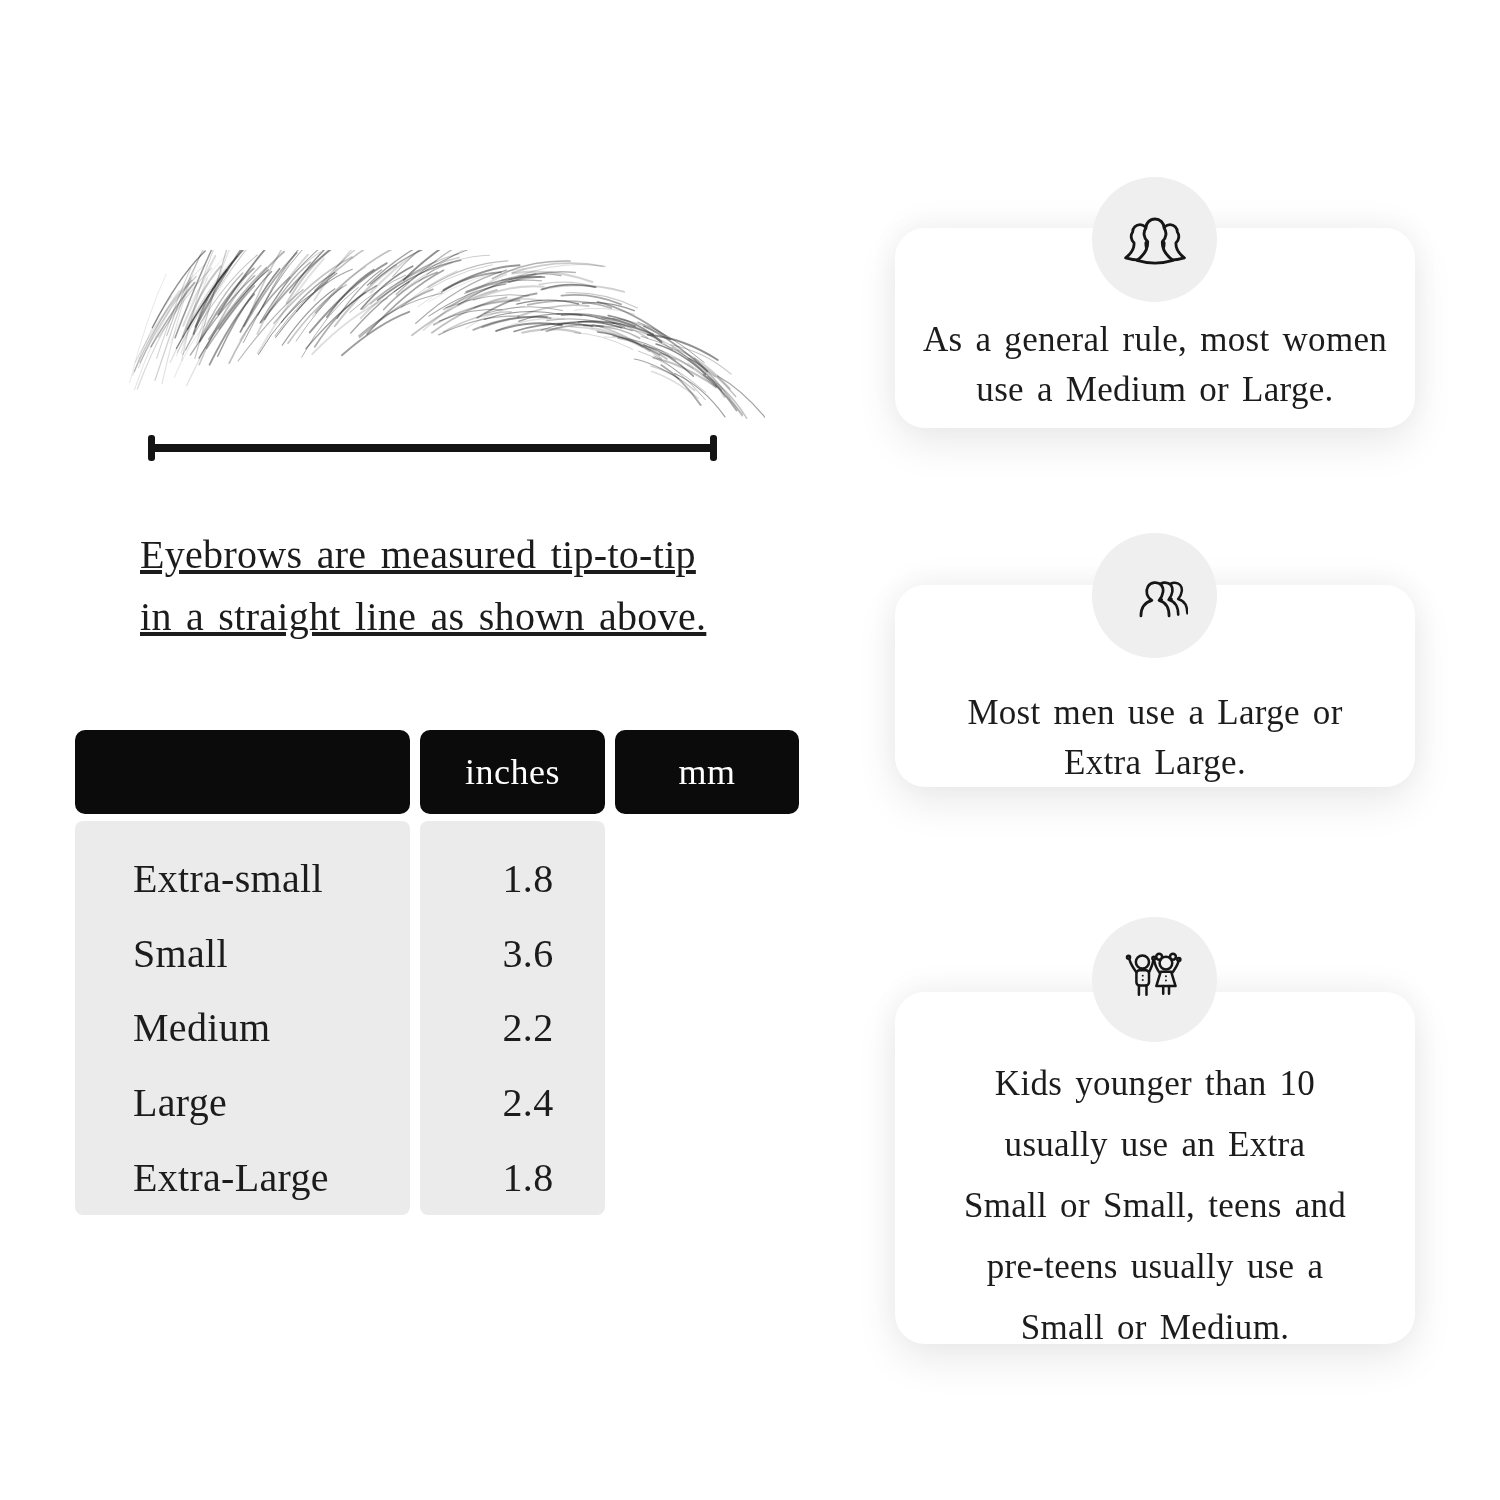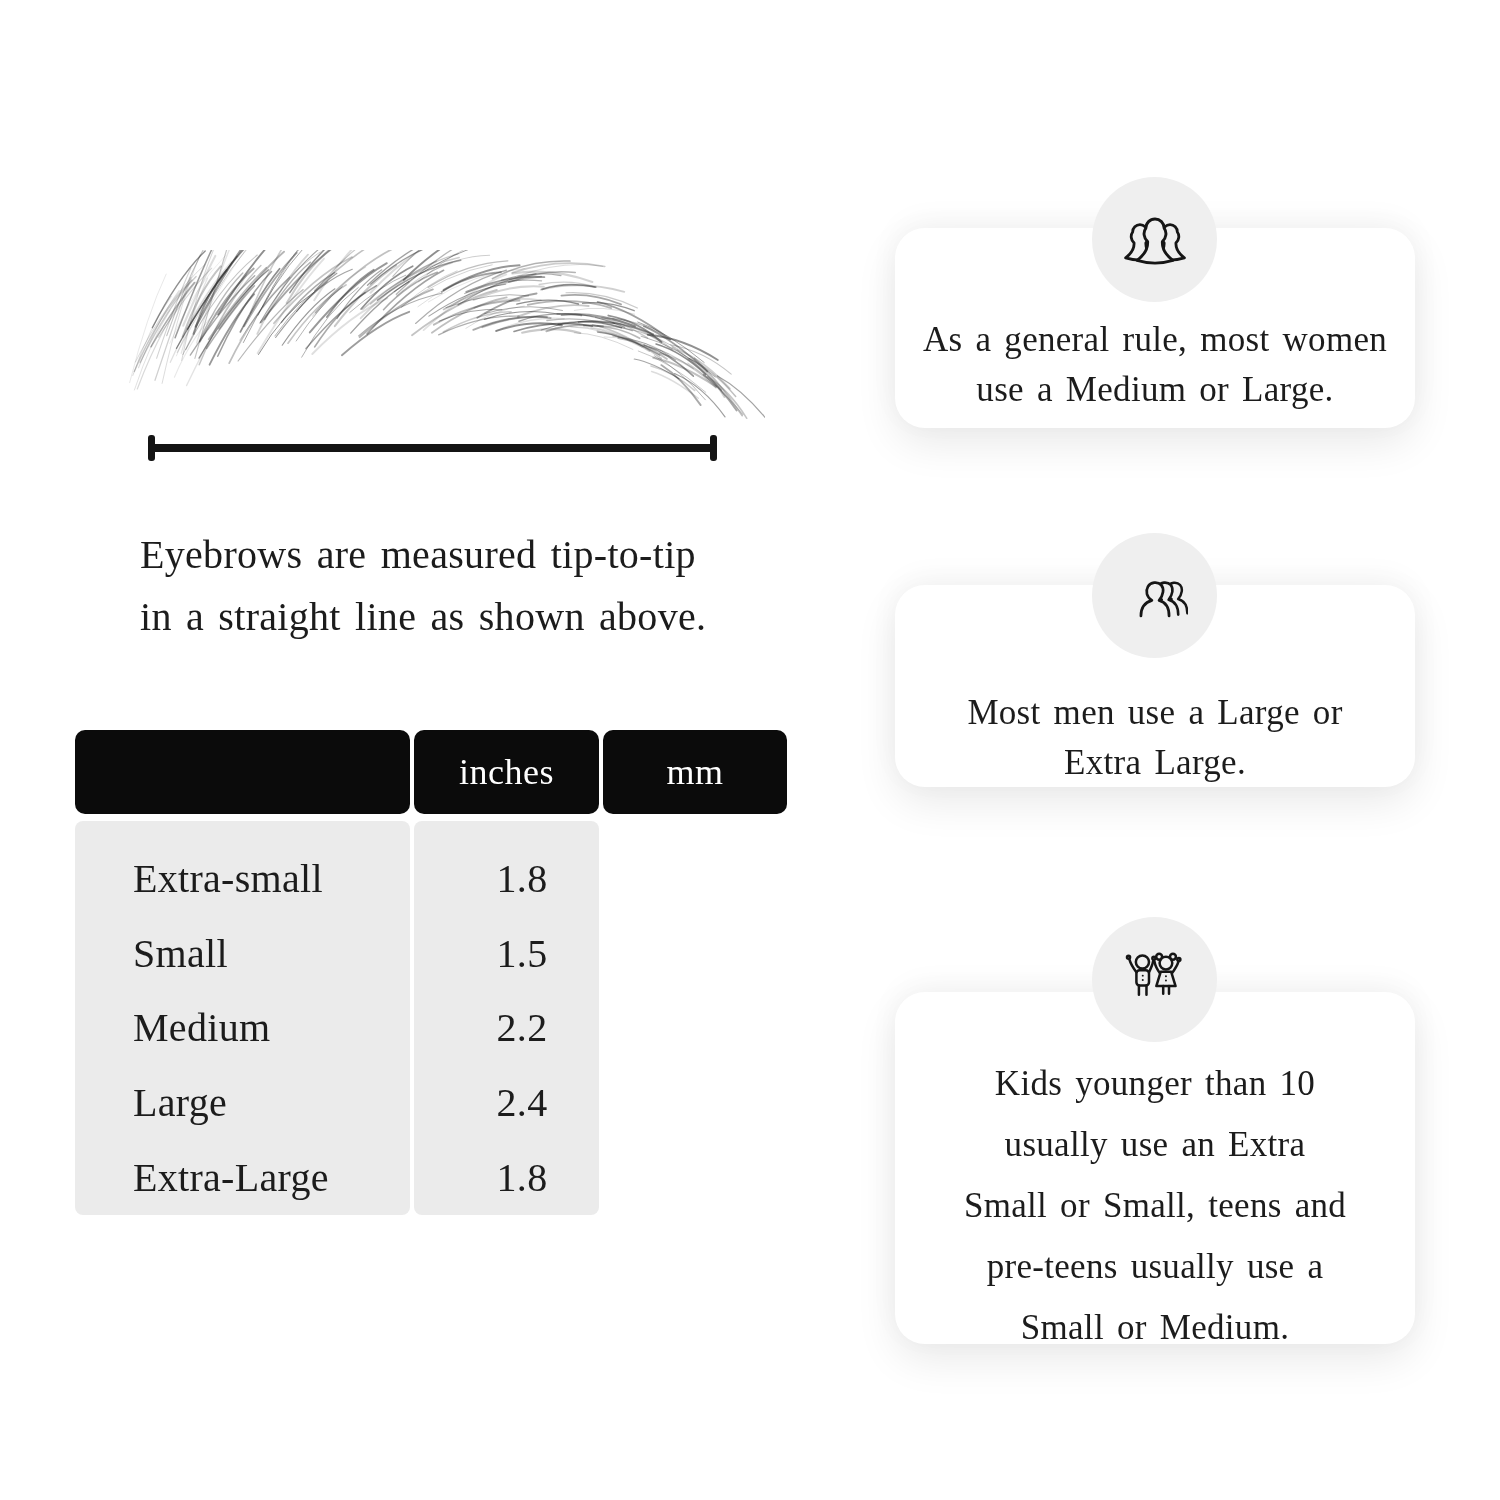--- a/index.html
+++ b/index.html
@@ -20,25 +20,25 @@
     background:var(--line,#141414);border-radius:3px;
   }
   .measure-line::before,.measure-line::after{
     content:"";position:absolute;top:-9px;width:7px;height:26px;
     background:var(--line,#141414);border-radius:3px;
   }
   .measure-line::before{left:-1px;}
   .measure-line::after{right:-1px;}
 
   
-  .caption{left:140px;top:524px;font-size:40px;line-height:62px;word-spacing:4px;letter-spacing:.3px;}
+  .caption{left:140px;top:524px;font-size:40px;line-height:62px;word-spacing:4px;letter-spacing:.3px;text-decoration:underline;}
 
   
   .size-table{left:75px;top:730px;width:720px;}
-  .t-head,.t-body{display:grid;grid-template-columns:335px 185px 184px;column-gap:4px;}
+  .t-head,.t-body{display:grid;grid-template-columns:335px 185px 184px;column-gap:10px;}
   .th{
     height:84px;background:var(--header-bg,#0b0b0b);border-radius:10px;
     color:var(--header-text,#fff);font-size:36px;letter-spacing:.5px;
     display:flex;align-items:center;justify-content:center;
   }
   .t-body{margin-top:7px;}
   .t-col{
     height:394px;background:var(--table-body-bg,#ebebeb);border-radius:8px;
     padding-top:20px;box-sizing:border-box;
     display:grid;grid-template-rows:repeat(5,1fr);
@@ -301,21 +301,21 @@
     <div class="t-body">
       <div class="t-col labels">
         <div class="cell">Extra-small</div>
         <div class="cell">Small</div>
         <div class="cell">Medium</div>
         <div class="cell">Large</div>
         <div class="cell">Extra-Large</div>
       </div>
       <div class="t-col nums">
         <div class="cell">1.8</div>
-        <div class="cell">1.5</div>
+        <div class="cell">3.6</div>
         <div class="cell">2.2</div>
         <div class="cell">2.4</div>
         <div class="cell">1.8</div>
       </div>
     </div>
   </div>
 
   <div class="abs card c1">
     <div>As a general rule, most women</div>
     <div>use a Medium or Large.</div>

